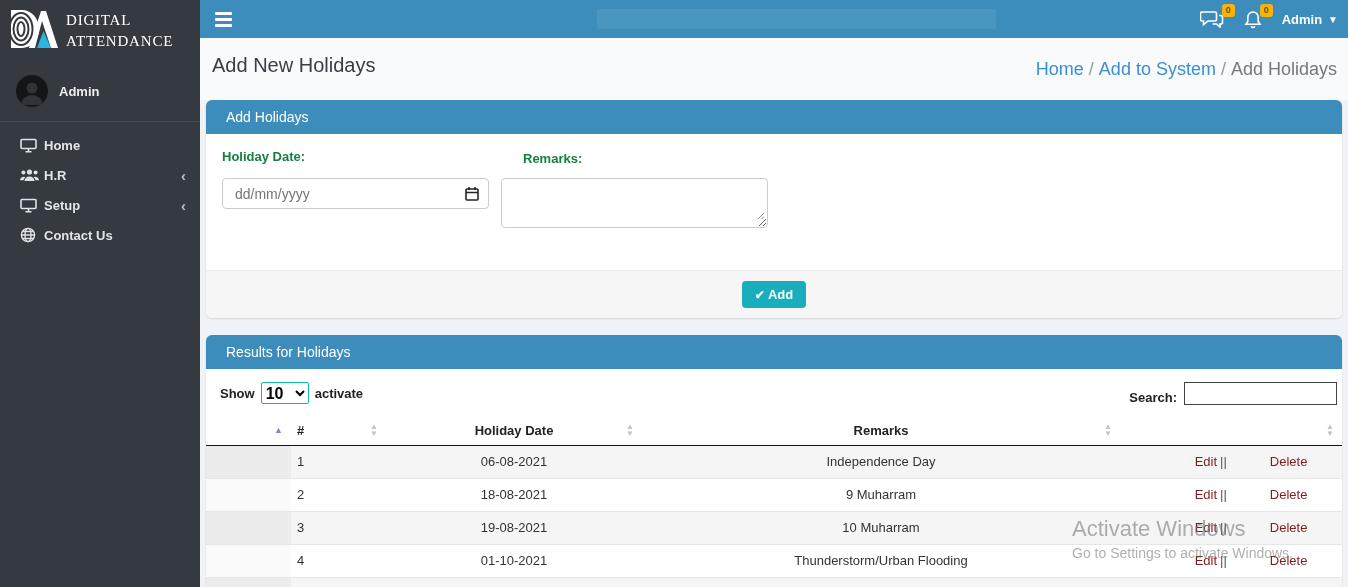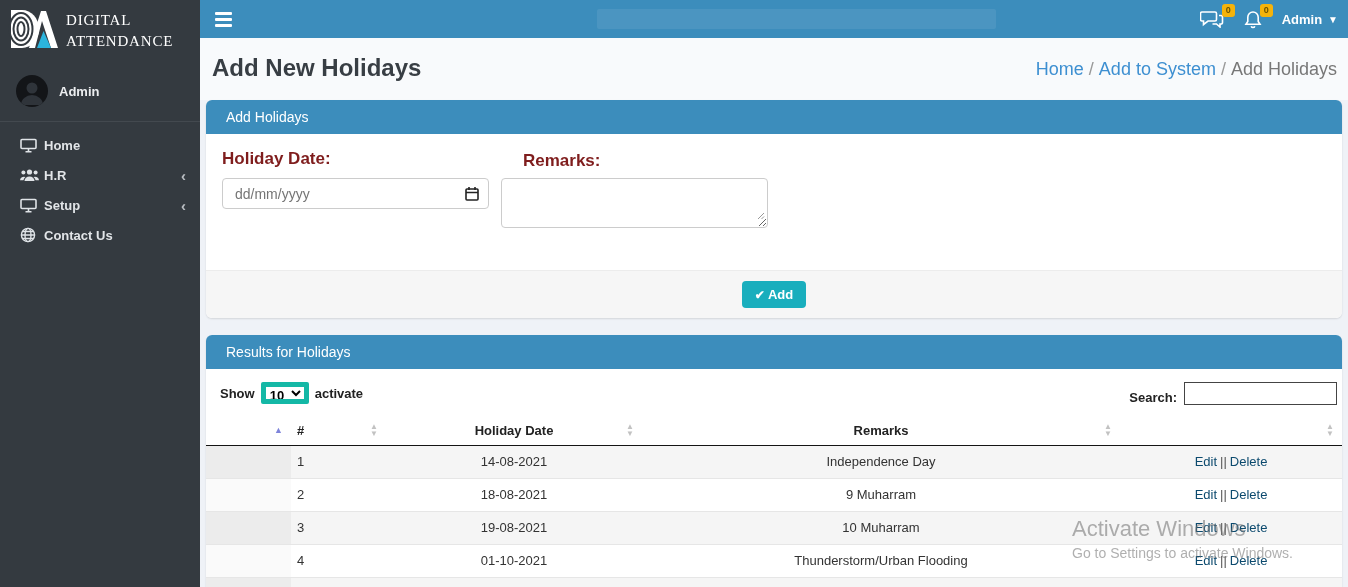--- a/index.html
+++ b/index.html
@@ -27,58 +27,58 @@
   .hamburger i { display:block; width:17px; height:3px; background:#fff; border-radius:1px; }
   .top-search { position:absolute; left:397px; top:9px; width:399px; height:20px; background:rgba(255,255,255,0.08); border:none; border-radius:2px; outline:none; color:#fff; padding:0 8px; font-size:12px; }
   .top-right { position:absolute; right:10px; top:0; height:38px; display:flex; align-items:center; gap:20px; }
   .icon-wrap { position:relative; display:inline-flex; align-items:center; cursor:pointer; }
   .badge { position:absolute; top:-6px; right:-11px; background:#f5b30a; color:#6b5200; font-size:9px; font-weight:bold; line-height:11px; padding:1px 4px; border-radius:3px; }
   .top-admin { display:flex; align-items:center; gap:6px; color:#fff; font-size:13px; font-weight:bold; cursor:pointer; }
   .caret { font-size:10px; color:#fff; }
   
   .content { position:absolute; left:200px; top:38px; width:1148px; height:549px; background:#eff2f7; }
   .content-header { position:absolute; left:0; top:0; width:1148px; height:62px; background:#f8fafc; }
-  .page-title { position:absolute; left:12px; top:16px; font-size:24px; color:#383e44; font-weight:700; }
+  .page-title { position:absolute; left:12px; top:16px; font-size:20px; color:#383e44; font-weight:400; }
   .breadcrumb { position:absolute; right:11px; top:21px; font-size:18px; color:#777; }
   .breadcrumb a { color:#3d8fd1; text-decoration:none; cursor:pointer; }
   .bc-sep { color:#999; margin:0 5px; }
   
   .panel { position:absolute; left:6px; width:1136px; background:#fff; border-radius:6px; box-shadow:0 1px 2px rgba(0,0,0,0.12); }
   .panel-heading { height:34px; line-height:34px; background:#3c8dbc; color:#fff; font-size:14px; padding-left:20px; border-radius:6px 6px 0 0; }
   .panel-1 { top:62px; height:218px; }
   .panel-1 .panel-body { position:relative; height:136px; background:#fff; }
-  .fg-label { position:absolute; font-size:17px; font-weight:bold; color:#7f1d1d; }
+  .fg-label { position:absolute; font-size:13px; font-weight:bold; color:#15803d; }
   .date-wrap { position:absolute; left:16px; top:44px; width:267px; height:31px; }
   .date-input { width:267px; height:31px; border:1px solid #ccc; border-radius:4px; padding:0 32px 0 12px; font-size:14px; color:#333; outline:none; font-family:"Liberation Sans",sans-serif; }
   .date-input::placeholder { color:#757575; }
   .cal-icon { position:absolute; right:10px; top:8px; }
   .ta-wrap { position:absolute; left:295px; top:44px; width:267px; height:50px; }
   .remarks-ta { width:267px; height:50px; border:1px solid #ccc; border-radius:4px; resize:both; outline:none; padding:6px 10px; font-family:"Liberation Sans",sans-serif; font-size:13px; }
   .ta-grip { position:absolute; right:3px; bottom:4px; pointer-events:none; }
   .panel-footer { height:48px; background:#f6f6f6; border-top:1px solid #ececec; border-radius:0 0 6px 6px; display:flex; align-items:center; justify-content:center; }
   .btn-add { display:inline-flex; align-items:center; gap:3px; background:#19aebd; color:#fff; border:none; border-radius:4px; font-size:13px; font-weight:bold; padding:6px 13px; cursor:pointer; font-family:"Liberation Sans",sans-serif; }
   .btn-add .chk { font-size:12px; }
   .panel-2 { top:297px; height:290px; border-radius:6px 6px 0 0; }
   
   .dt-controls { position:relative; height:48px; }
   .dt-show { position:absolute; left:14px; top:13px; display:flex; align-items:center; gap:6px; font-size:13px; font-weight:600; color:#222; }
-  .dt-len { width:48px; height:22px; border:5px solid #14b8a6; border-radius:2px; font-size:13px; font-weight:600; background:#fff; font-family:"Liberation Sans",sans-serif; }
+  .dt-len { width:48px; height:22px; border:1px solid #14b8a6; border-radius:2px; font-size:16px; font-weight:600; background:#fff; font-family:"Liberation Sans",sans-serif; }
   .dt-search { position:absolute; right:5px; top:13px; display:flex; align-items:flex-end; gap:7px; font-size:13px; font-weight:600; color:#222; }
   .dt-search-input { width:153px; height:23px; border:1px solid #444; background:#fff; outline:none; padding:0 6px; font-size:13px; }
   table.dt { width:1136px; border-collapse:collapse; table-layout:fixed; font-size:13px; }
   table.dt th { height:28px; font-weight:bold; color:#222; position:relative; border-bottom:1px solid #141414; cursor:pointer; }
   table.dt td { height:33px; border-bottom:1px solid #e6e6e6; color:#333; }
   .col-c { text-align:center; }
   .col-l { text-align:left; padding-left:6px; }
   tr.odd { background:#f5f5f5; }
   tr.odd td.sorted { background:#ececec; }
   tr.even td.sorted { background:#fafafa; }
   .sort-both { position:absolute; right:8px; top:6px; display:flex; flex-direction:column; line-height:7px; font-size:8px; color:#c2c2c2; }
   .sort-asc { position:absolute; right:8px; top:9px; font-size:9px; color:#7e84da; line-height:9px; }
-  .act a { color:#0c4a6e; text-decoration:none; cursor:pointer; }
+  .act a { color:#7f1d1d; text-decoration:none; cursor:pointer;margin-left:40px; }
   .act .sep { color:#555; margin:0 3px; }
   tr.partial td { height:11px; border-bottom:none; }
   
   .watermark { position:absolute; left:1072px; top:516px; color:rgba(110,110,110,0.55); z-index:5; pointer-events:none; }
   .wm1 { font-size:22px; font-weight:300; }
   .wm2 { font-size:14px; margin-top:3px; }
 </style>
 </head>
 <body>
 
@@ -267,21 +267,21 @@
             <th><span></span><span class="sort-both">
                   <span>▲</span>
                   <span>▼</span>
                 </span></th>
           </tr>
         </thead>
         <tbody>
           <tr class="odd">
             <td class="sorted"></td>
             <td class="col-l">1</td>
-            <td class="col-c">14-08-2021</td>
+            <td class="col-c">06-08-2021</td>
             <td class="col-c">Independence Day</td>
             <td class="col-c act"><a>Edit</a><span class="sep">||</span><a>Delete</a></td>
           </tr>
           <tr class="even">
             <td class="sorted"></td>
             <td class="col-l">2</td>
             <td class="col-c">18-08-2021</td>
             <td class="col-c">9 Muharram</td>
             <td class="col-c act"><a>Edit</a><span class="sep">||</span><a>Delete</a></td>
           </tr>

